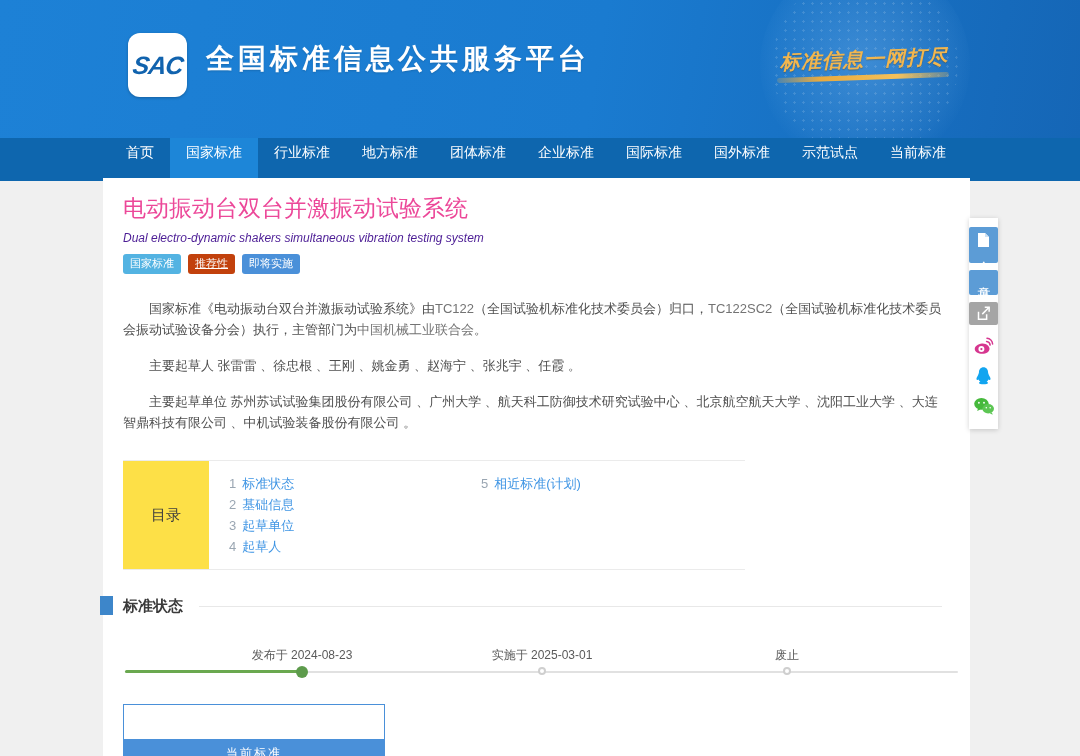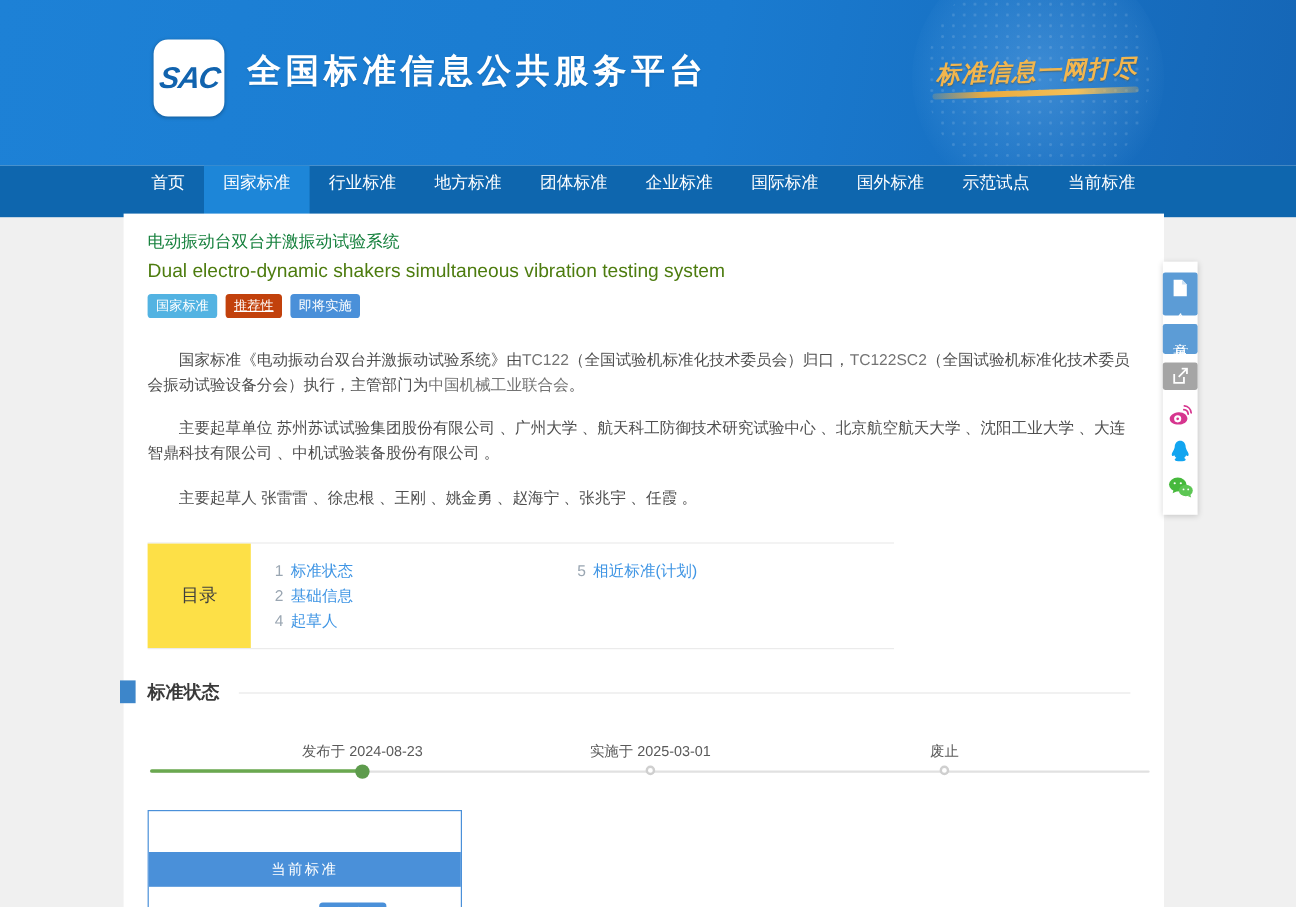--- a/index.html
+++ b/index.html
@@ -37,22 +37,22 @@
   
   .main-nav { position:absolute; left:0; top:138px; width:1080px; height:43px;
     background:#0e66ae; display:flex; padding-left:110px; }
   .nav-item { color:#fff; font-size:14px; line-height:29px; padding:0 16px;
     cursor:pointer; white-space:nowrap; }
   .nav-item.active { background:#1d86d8; }
 
   
   .content-card { position:absolute; left:103px; top:178px; width:867px; height:578px;
     background:#fff; padding:15px 20px; }
-  .std-title { font-size:14px; color:#15803d; font-weight:normal; margin-bottom:7px; }
-  .std-title-en { font-size:16px; color:#4d7c0f; margin-bottom:9px; }
+  .std-title { font-size:23px; color:#ec4899; font-weight:normal; margin-bottom:7px; }
+  .std-title-en { font-size:12px; color:#4c1d95; margin-bottom:9px;font-style:italic; }
   .badge-row { display:flex; gap:7px; margin-bottom:24px; }
   .badge { color:#fff; font-size:11px; padding:2px 7px 3px; border-radius:3px; }
   .para { font-size:13px; color:#4f4f4f; line-height:21px; text-indent:2em;
     margin-bottom:15px; }
   .para.units { margin-bottom:16px; }
   a.link { color:#737373; text-decoration:none; cursor:pointer; }
 
   
   .toc { display:flex; width:622px; border-top:1px solid #ebebeb;
     border-bottom:1px solid #ebebeb; margin-top:27px; }
@@ -137,29 +137,30 @@
   <div class="std-title-en">Dual electro-dynamic shakers simultaneous vibration testing system</div>
 
   <div class="badge-row">
     <span class="badge" style="background: rgb(83, 179, 226);">国家标准</span>
     <span class="badge" style="background: #c2410c; text-decoration: underline;">推荐性</span>
     <span class="badge" style="background: rgb(74, 144, 217);">即将实施</span>
   </div>
 
   <p class="para"><span>国家标准《电动振动台双台并激振动试验系统》由</span><a class="link">TC122</a><span>（全国试验机标准化技术委员会）归口，</span><a class="link">TC122SC2</a><span>（全国试验机标准化技术委员会振动试验设备分会）执行，主管部门为</span><a class="link">中国机械工业联合会</a><span>。</span></p>
 
+  <p class="para">主要起草人 张雷雷 、徐忠根 、王刚 、姚金勇 、赵海宁 、张兆宇 、任霞 。</p>
   <p class="para units">主要起草单位 苏州苏试试验集团股份有限公司 、广州大学 、航天科工防御技术研究试验中心 、北京航空航天大学 、沈阳工业大学 、大连智鼎科技有限公司 、中机试验装备股份有限公司 。</p>
-  <p class="para">主要起草人 张雷雷 、徐忠根 、王刚 、姚金勇 、赵海宁 、张兆宇 、任霞 。</p>
 
   <div class="toc">
     <div class="toc-head">目录</div>
     <div class="toc-links">
       <div class="toc-col1">
         <div class="toc-item"><span class="toc-num">1</span><span class="toc-label">标准状态</span></div>
         <div class="toc-item"><span class="toc-num">2</span><span class="toc-label">基础信息</span></div>
+        <div class="toc-item"><span class="toc-num">3</span><span class="toc-label">起草单位</span></div>
         <div class="toc-item"><span class="toc-num">4</span><span class="toc-label">起草人</span></div>
       </div>
       <div class="toc-col2">
         <div class="toc-item"><span class="toc-num">5</span><span class="toc-label">相近标准(计划)</span></div>
       </div>
     </div>
   </div>
 
   <div class="section-head">
     <div class="sec-marker"></div>

